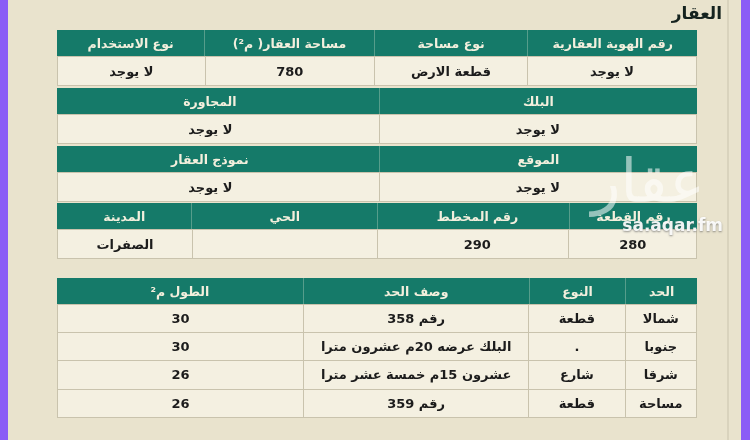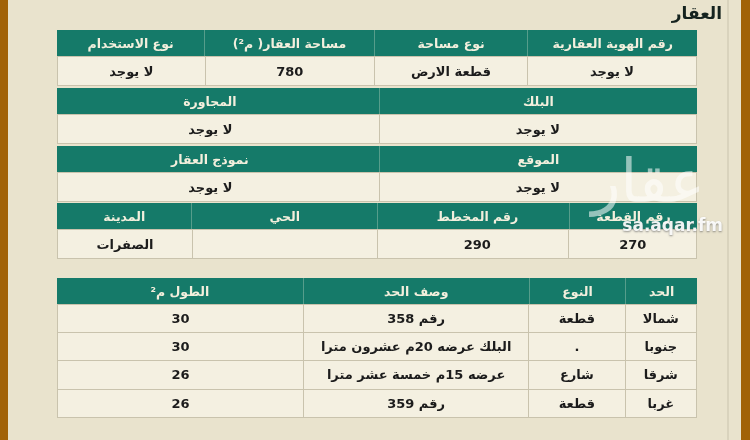--- a/index.html
+++ b/index.html
@@ -1,19 +1,19 @@
 <!DOCTYPE html>
 <html lang="ar" dir="rtl"><head>
 <meta charset="utf-8">
 <style>
   * { margin:0; padding:0; box-sizing:border-box; }
   html,body { width:750px; height:440px; overflow:hidden; }
   body { font-family:"DejaVu Sans", sans-serif; }
 
-  .canvas { position:relative; width:750px; height:440px; background:#a16207; overflow:hidden; }
+  .canvas { position:relative; width:750px; height:440px; background:#8b5cf6; overflow:hidden; }
   .page { position:absolute; left:8px; top:0; width:733px; height:440px;
           background:#e9e3cd; }
   .scan-edge { position:absolute; top:0; bottom:0; right:21px; width:2px;
                background:#d9d3bd; }
 
   .doc-title { position:absolute; top:3px; right:28px; font-size:17px;
                font-weight:bold; color:#15231f; }
 
   .tbl { position:absolute; left:57px; width:640px; direction:rtl; }
   .thead { display:flex; background:#157a69; height:26px; }
@@ -97,21 +97,21 @@
   </div>
 
   <div class="tbl" id="tbl-plot">
     <div class="thead">
       <div class="th t3-c0">رقم القطعة</div>
       <div class="th t3-c1">رقم المخطط</div>
       <div class="th t3-c2">الحي</div>
       <div class="th t3-c3">المدينة</div>
     </div>
     <div class="trow">
-      <div class="td t3-c0">270</div>
+      <div class="td t3-c0">280</div>
       <div class="td t3-c1">290</div>
       <div class="td t3-c2"></div>
       <div class="td t3-c3">الصفرات</div>
     </div>
   </div>
 
   <div class="tbl" id="tbl-bounds">
     <div class="thead">
       <div class="th t4-c0">الحد</div>
       <div class="th t4-c1">النوع</div>
@@ -126,25 +126,25 @@
     </div>
     <div class="trow">
       <div class="td t4-c0">جنوبا</div>
       <div class="td t4-c1">.</div>
       <div class="td t4-c2">البلك عرضه 20م عشرون مترا</div>
       <div class="td t4-c3">30</div>
     </div>
     <div class="trow">
       <div class="td t4-c0">شرقا</div>
       <div class="td t4-c1">شارع</div>
-      <div class="td t4-c2">عرضه 15م خمسة عشر مترا</div>
+      <div class="td t4-c2">عشرون 15م خمسة عشر مترا</div>
       <div class="td t4-c3">26</div>
     </div>
     <div class="trow">
-      <div class="td t4-c0">غربا</div>
+      <div class="td t4-c0">مساحة</div>
       <div class="td t4-c1">قطعة</div>
       <div class="td t4-c2">رقم 359</div>
       <div class="td t4-c3">26</div>
     </div>
   </div>
 
   <div class="wm-logo">عقار</div>
   <div class="wm-site">sa.aqar.fm</div>
 </div>
 

